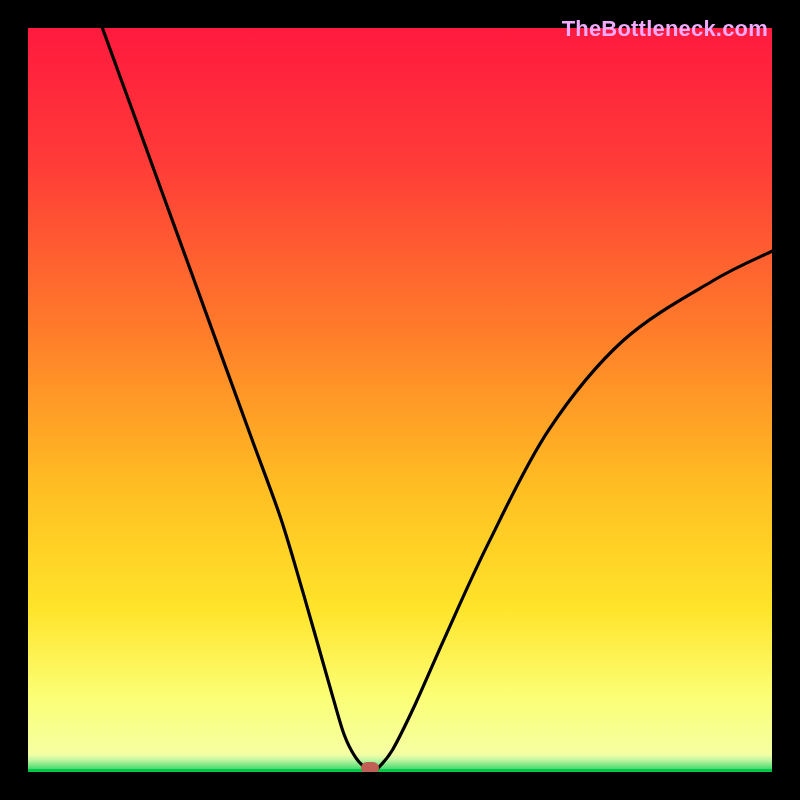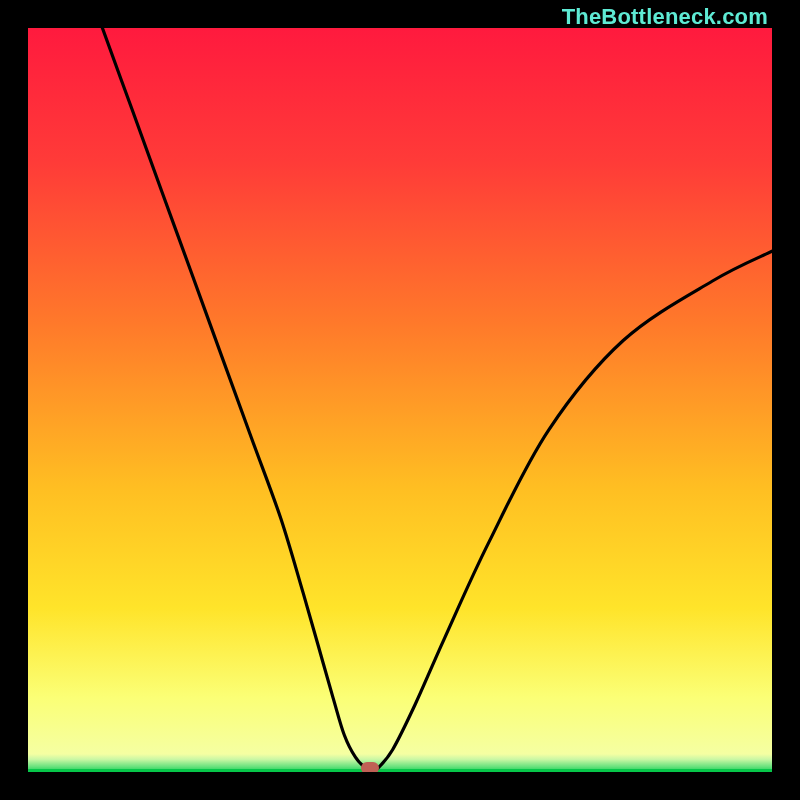--- a/index.html
+++ b/index.html
@@ -25,26 +25,26 @@
     width: 744px;
     height: 744px;
     overflow: hidden;
   }
   .bg {
     position: absolute;
     left: 0; top: 0; right: 0; bottom: 0;
   }
   .watermark {
     position: absolute;
-    top: 4px;
+    top: 16px;
     right: 32px;
     font-family: Arial, Helvetica, sans-serif;
     font-size: 22px;
     font-weight: 600;
-    color: #5eead4;
+    color: #f0abfc;
     letter-spacing: 0.2px;
   }
   svg.curve {
     position: absolute;
     left: 0; top: 0;
     width: 744px;
     height: 744px;
     overflow: visible;
   }
   

